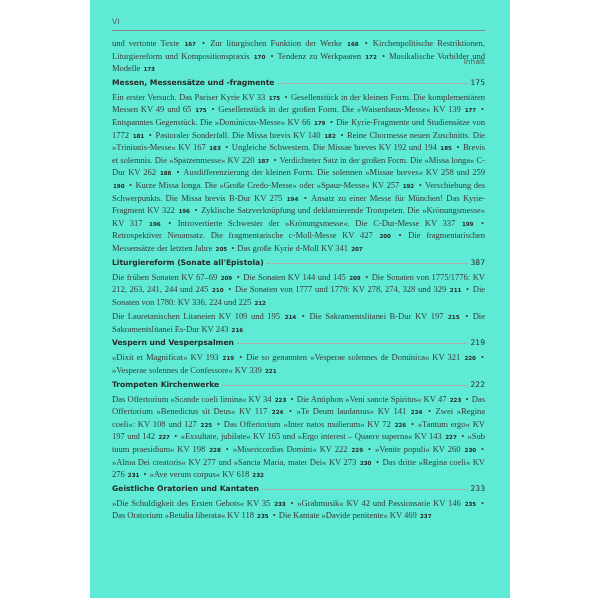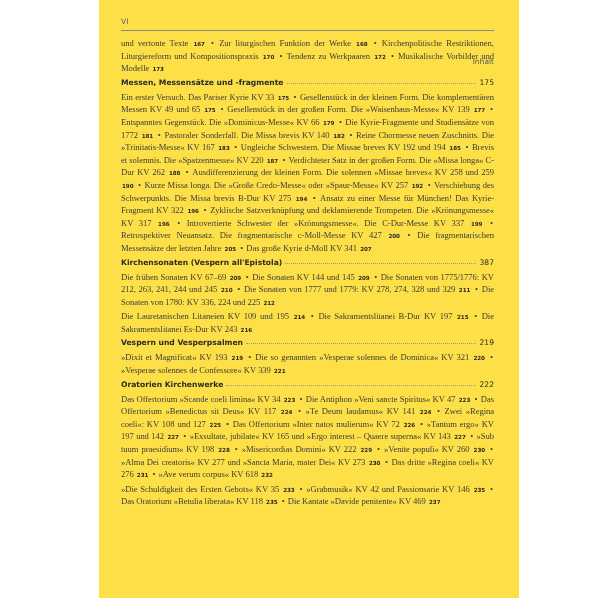--- a/index.html
+++ b/index.html
@@ -1,22 +1,22 @@
 <!DOCTYPE html>
 <html><head>
 <meta charset="utf-8">
 <style>
   html, body { margin: 0; padding: 0; }
   body {
     width: 600px; height: 600px; background: #ffffff; position: relative; overflow: hidden;
     font-family: "Liberation Serif", "DejaVu Serif", serif;
   }
   .page {
-    position: absolute; left: 99px; top: 0; width: 420px; height: 598px;
-    background: #fde047;
+    position: absolute; left: 90px; top: 0; width: 420px; height: 598px;
+    background: #5eead4;
   }
   .header {
     position: absolute; left: 22px; top: 14px; width: 373px; height: 16px;
     border-bottom: 1px solid #8a8a86;
     font-family: "DejaVu Sans", sans-serif; font-size: 7.5px; color: #5a5a58;
   }
   .header .pno { position: absolute; left: 0; top: 3px; }
   .header .run { position: absolute; left: 0; right: 0; top: 3px; text-align: right; margin-top: 40px; }
   .content { position: absolute; left: 22px; top: 38px; width: 373px; }
   .para {
@@ -56,44 +56,49 @@
         <div class="section">
           <div class="heading">
             <span class="title">Messen, Messensätze und -fragmente</span>
             <span class="dots"></span>
             <span class="pg">175</span>
           </div>
           <div class="para"><span>Ein erster Versuch. Das Pariser Kyrie KV 33</span> <span class="num">175</span><span class="sep"> • </span><span>Gesellenstück in der kleinen Form. Die komplementären Messen KV 49 und 65</span> <span class="num">175</span><span class="sep"> • </span><span>Gesellenstück in der großen Form. Die »Waisenhaus-Messe« KV 139</span> <span class="num">177</span><span class="sep"> • </span><span>Entspanntes Gegenstück. Die »Dominicus-Messe« KV 66</span> <span class="num">179</span><span class="sep"> • </span><span>Die Kyrie-Fragmente und Studiensätze von 1772</span> <span class="num">181</span><span class="sep"> • </span><span>Pastoraler Sonderfall. Die Missa brevis KV 140</span> <span class="num">182</span><span class="sep"> • </span><span>Reine Chormesse neuen Zuschnitts. Die »Trinitatis-Messe« KV 167</span> <span class="num">183</span><span class="sep"> • </span><span>Ungleiche Schwestern. Die Missae breves KV 192 und 194</span> <span class="num">185</span><span class="sep"> • </span><span>Brevis et solemnis. Die »Spatzenmesse« KV 220</span> <span class="num">187</span><span class="sep"> • </span><span>Verdichteter Satz in der großen Form. Die »Missa longa« C-Dur KV 262</span> <span class="num">188</span><span class="sep"> • </span><span>Ausdifferenzierung der kleinen Form. Die solennen »Missae breves« KV 258 und 259</span> <span class="num">190</span><span class="sep"> • </span><span>Kurze Missa longa. Die »Große Credo-Messe« oder »Spaur-Messe« KV 257</span> <span class="num">192</span><span class="sep"> • </span><span>Verschiebung des Schwerpunkts. Die Missa brevis B-Dur KV 275</span> <span class="num">194</span><span class="sep"> • </span><span>Ansatz zu einer Messe für München! Das Kyrie-Fragment KV 322</span> <span class="num">196</span><span class="sep"> • </span><span>Zyklische Satzverknüpfung und deklamierende Trompeten. Die »Krönungsmesse« KV 317</span> <span class="num">196</span><span class="sep"> • </span><span>Introvertierte Schwester der »Krönungsmesse«. Die C-Dur-Messe KV 337</span> <span class="num">199</span><span class="sep"> • </span><span>Retrospektiver Neuansatz. Die fragmentarische c-Moll-Messe KV 427</span> <span class="num">200</span><span class="sep"> • </span><span>Die fragmentarischen Messensätze der letzten Jahre</span> <span class="num">205</span><span class="sep"> • </span><span>Das große Kyrie d-Moll KV 341</span> <span class="num">207</span></div>
         </div>
         <div class="section">
           <div class="heading">
-            <span class="title">Kirchensonaten (Vespern all'Epistola)</span>
+            <span class="title">Liturgiereform (Sonate all'Epistola)</span>
             <span class="dots"></span>
             <span class="pg">387</span>
           </div>
           <div class="para"><span>Die frühen Sonaten KV 67–69</span> <span class="num">209</span><span class="sep"> • </span><span>Die Sonaten KV 144 und 145</span> <span class="num">209</span><span class="sep"> • </span><span>Die Sonaten von 1775/1776: KV 212, 263, 241, 244 und 245</span> <span class="num">210</span><span class="sep"> • </span><span>Die Sonaten von 1777 und 1779: KV 278, 274, 328 und 329</span> <span class="num">211</span><span class="sep"> • </span><span>Die Sonaten von 1780: KV 336, 224 und 225</span> <span class="num">212</span></div>
         </div>
         <div class="section">
           <div class="para"><span>Die Lauretanischen Litaneien KV 109 und 195</span> <span class="num">214</span><span class="sep"> • </span><span>Die Sakramentslitanei B-Dur KV 197</span> <span class="num">215</span><span class="sep"> • </span><span>Die Sakramentslitanei Es-Dur KV 243</span> <span class="num">216</span></div>
         </div>
         <div class="section">
           <div class="heading">
             <span class="title">Vespern und Vesperpsalmen</span>
             <span class="dots"></span>
             <span class="pg">219</span>
           </div>
           <div class="para"><span>»Dixit et Magnificat« KV 193</span> <span class="num">219</span><span class="sep"> • </span><span>Die so genannten »Vesperae solennes de Dominica« KV 321</span> <span class="num">220</span><span class="sep"> • </span><span>»Vesperae solennes de Confessore« KV 339</span> <span class="num">221</span></div>
         </div>
         <div class="section">
           <div class="heading">
-            <span class="title">Oratorien Kirchenwerke</span>
+            <span class="title">Trompeten Kirchenwerke</span>
             <span class="dots"></span>
             <span class="pg">222</span>
           </div>
           <div class="para"><span>Das Offertorium »Scande coeli limina« KV 34</span> <span class="num">223</span><span class="sep"> • </span><span>Die Antiphon »Veni sancte Spiritus« KV 47</span> <span class="num">223</span><span class="sep"> • </span><span>Das Offertorium »Benedictus sit Deus« KV 117</span> <span class="num">224</span><span class="sep"> • </span><span>»Te Deum laudamus« KV 141</span> <span class="num">224</span><span class="sep"> • </span><span>Zwei »Regina coeli«: KV 108 und 127</span> <span class="num">225</span><span class="sep"> • </span><span>Das Offertorium »Inter natos mulierum« KV 72</span> <span class="num">226</span><span class="sep"> • </span><span>»Tantum ergo« KV 197 und 142</span> <span class="num">227</span><span class="sep"> • </span><span>»Exsultate, jubilate« KV 165 und »Ergo interest – Quaere superna« KV 143</span> <span class="num">227</span><span class="sep"> • </span><span>»Sub tuum praesidium« KV 198</span> <span class="num">228</span><span class="sep"> • </span><span>»Misericordias Domini« KV 222</span> <span class="num">229</span><span class="sep"> • </span><span>»Venite populi« KV 260</span> <span class="num">230</span><span class="sep"> • </span><span>»Alma Dei creatoris« KV 277 und »Sancta Maria, mater Dei« KV 273</span> <span class="num">230</span><span class="sep"> • </span><span>Das dritte »Regina coeli« KV 276</span> <span class="num">231</span><span class="sep"> • </span><span>»Ave verum corpus« KV 618</span> <span class="num">232</span></div>
         </div>
         <div class="section">
+          <div class="heading">
+            <span class="title">Geistliche Oratorien und Kantaten</span>
+            <span class="dots"></span>
+            <span class="pg">233</span>
+          </div>
           <div class="para"><span>»Die Schuldigkeit des Ersten Gebots« KV 35</span> <span class="num">233</span><span class="sep"> • </span><span>»Grabmusik« KV 42 und Passionsarie KV 146</span> <span class="num">235</span><span class="sep"> • </span><span>Das Oratorium »Betulia liberata« KV 118</span> <span class="num">235</span><span class="sep"> • </span><span>Die Kantate »Davide penitente« KV 469</span> <span class="num">237</span></div>
         </div>
       </div>
 
   </div>
 </div>
 
 </body></html>

